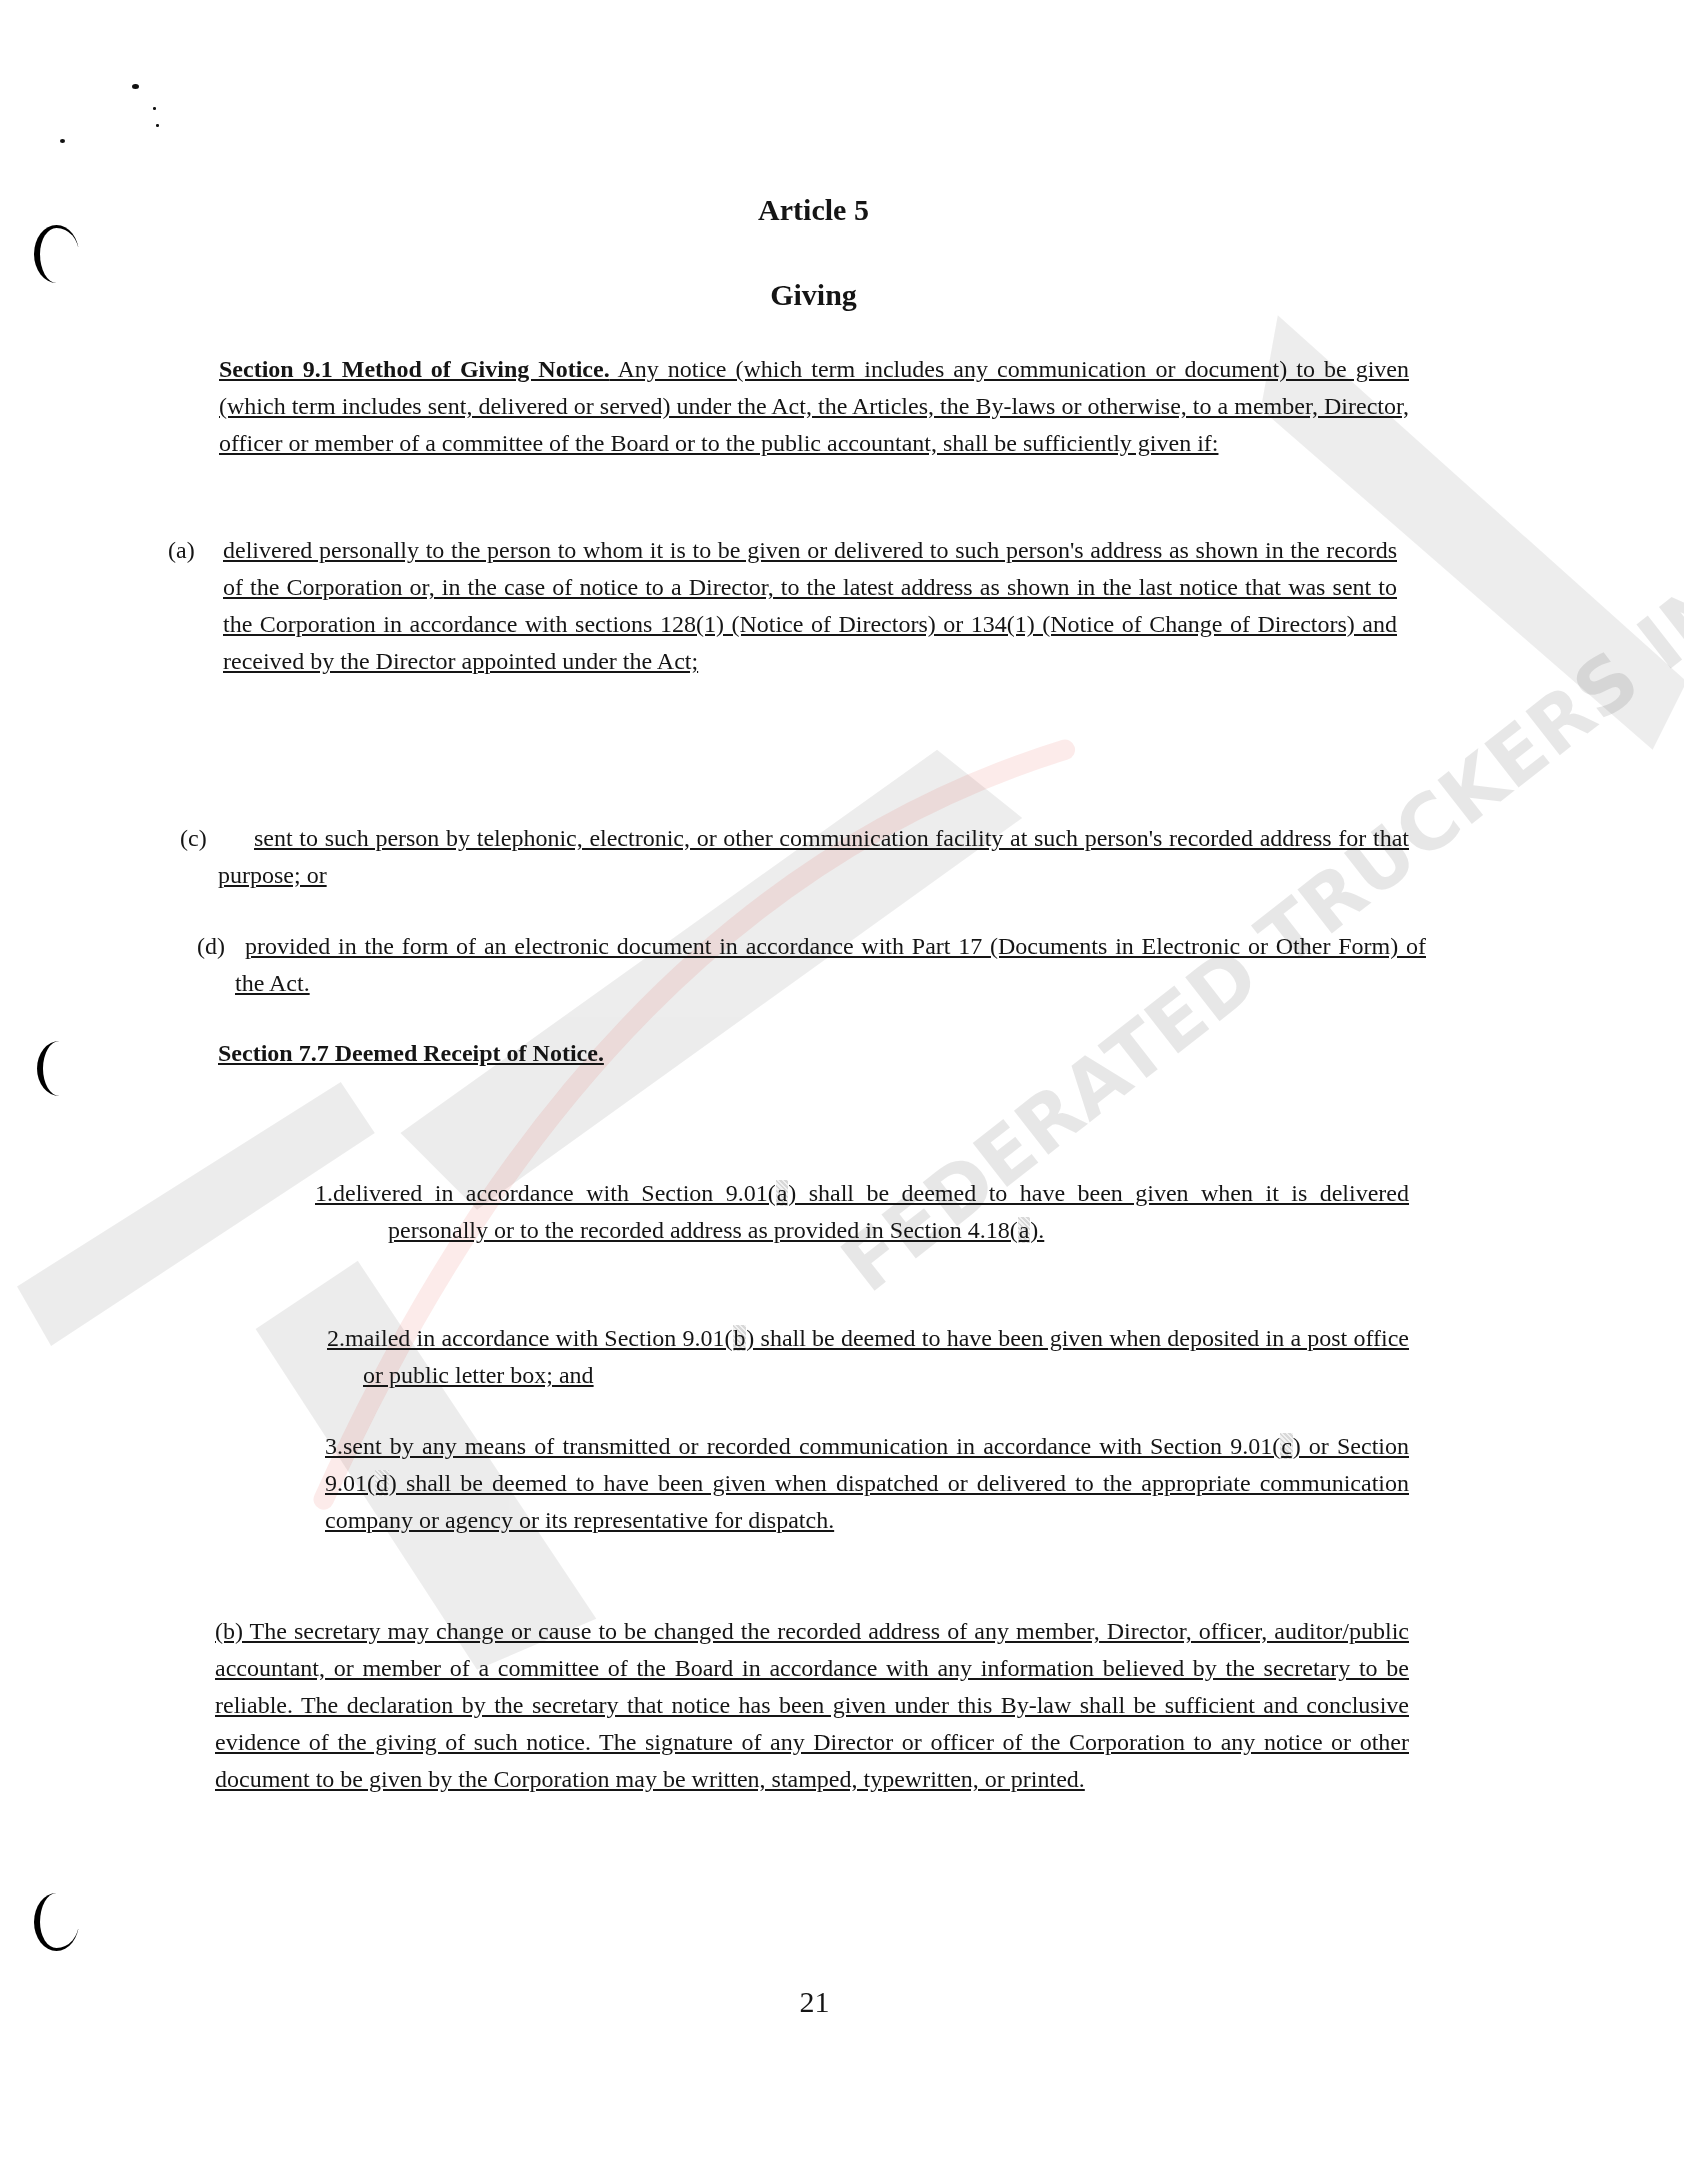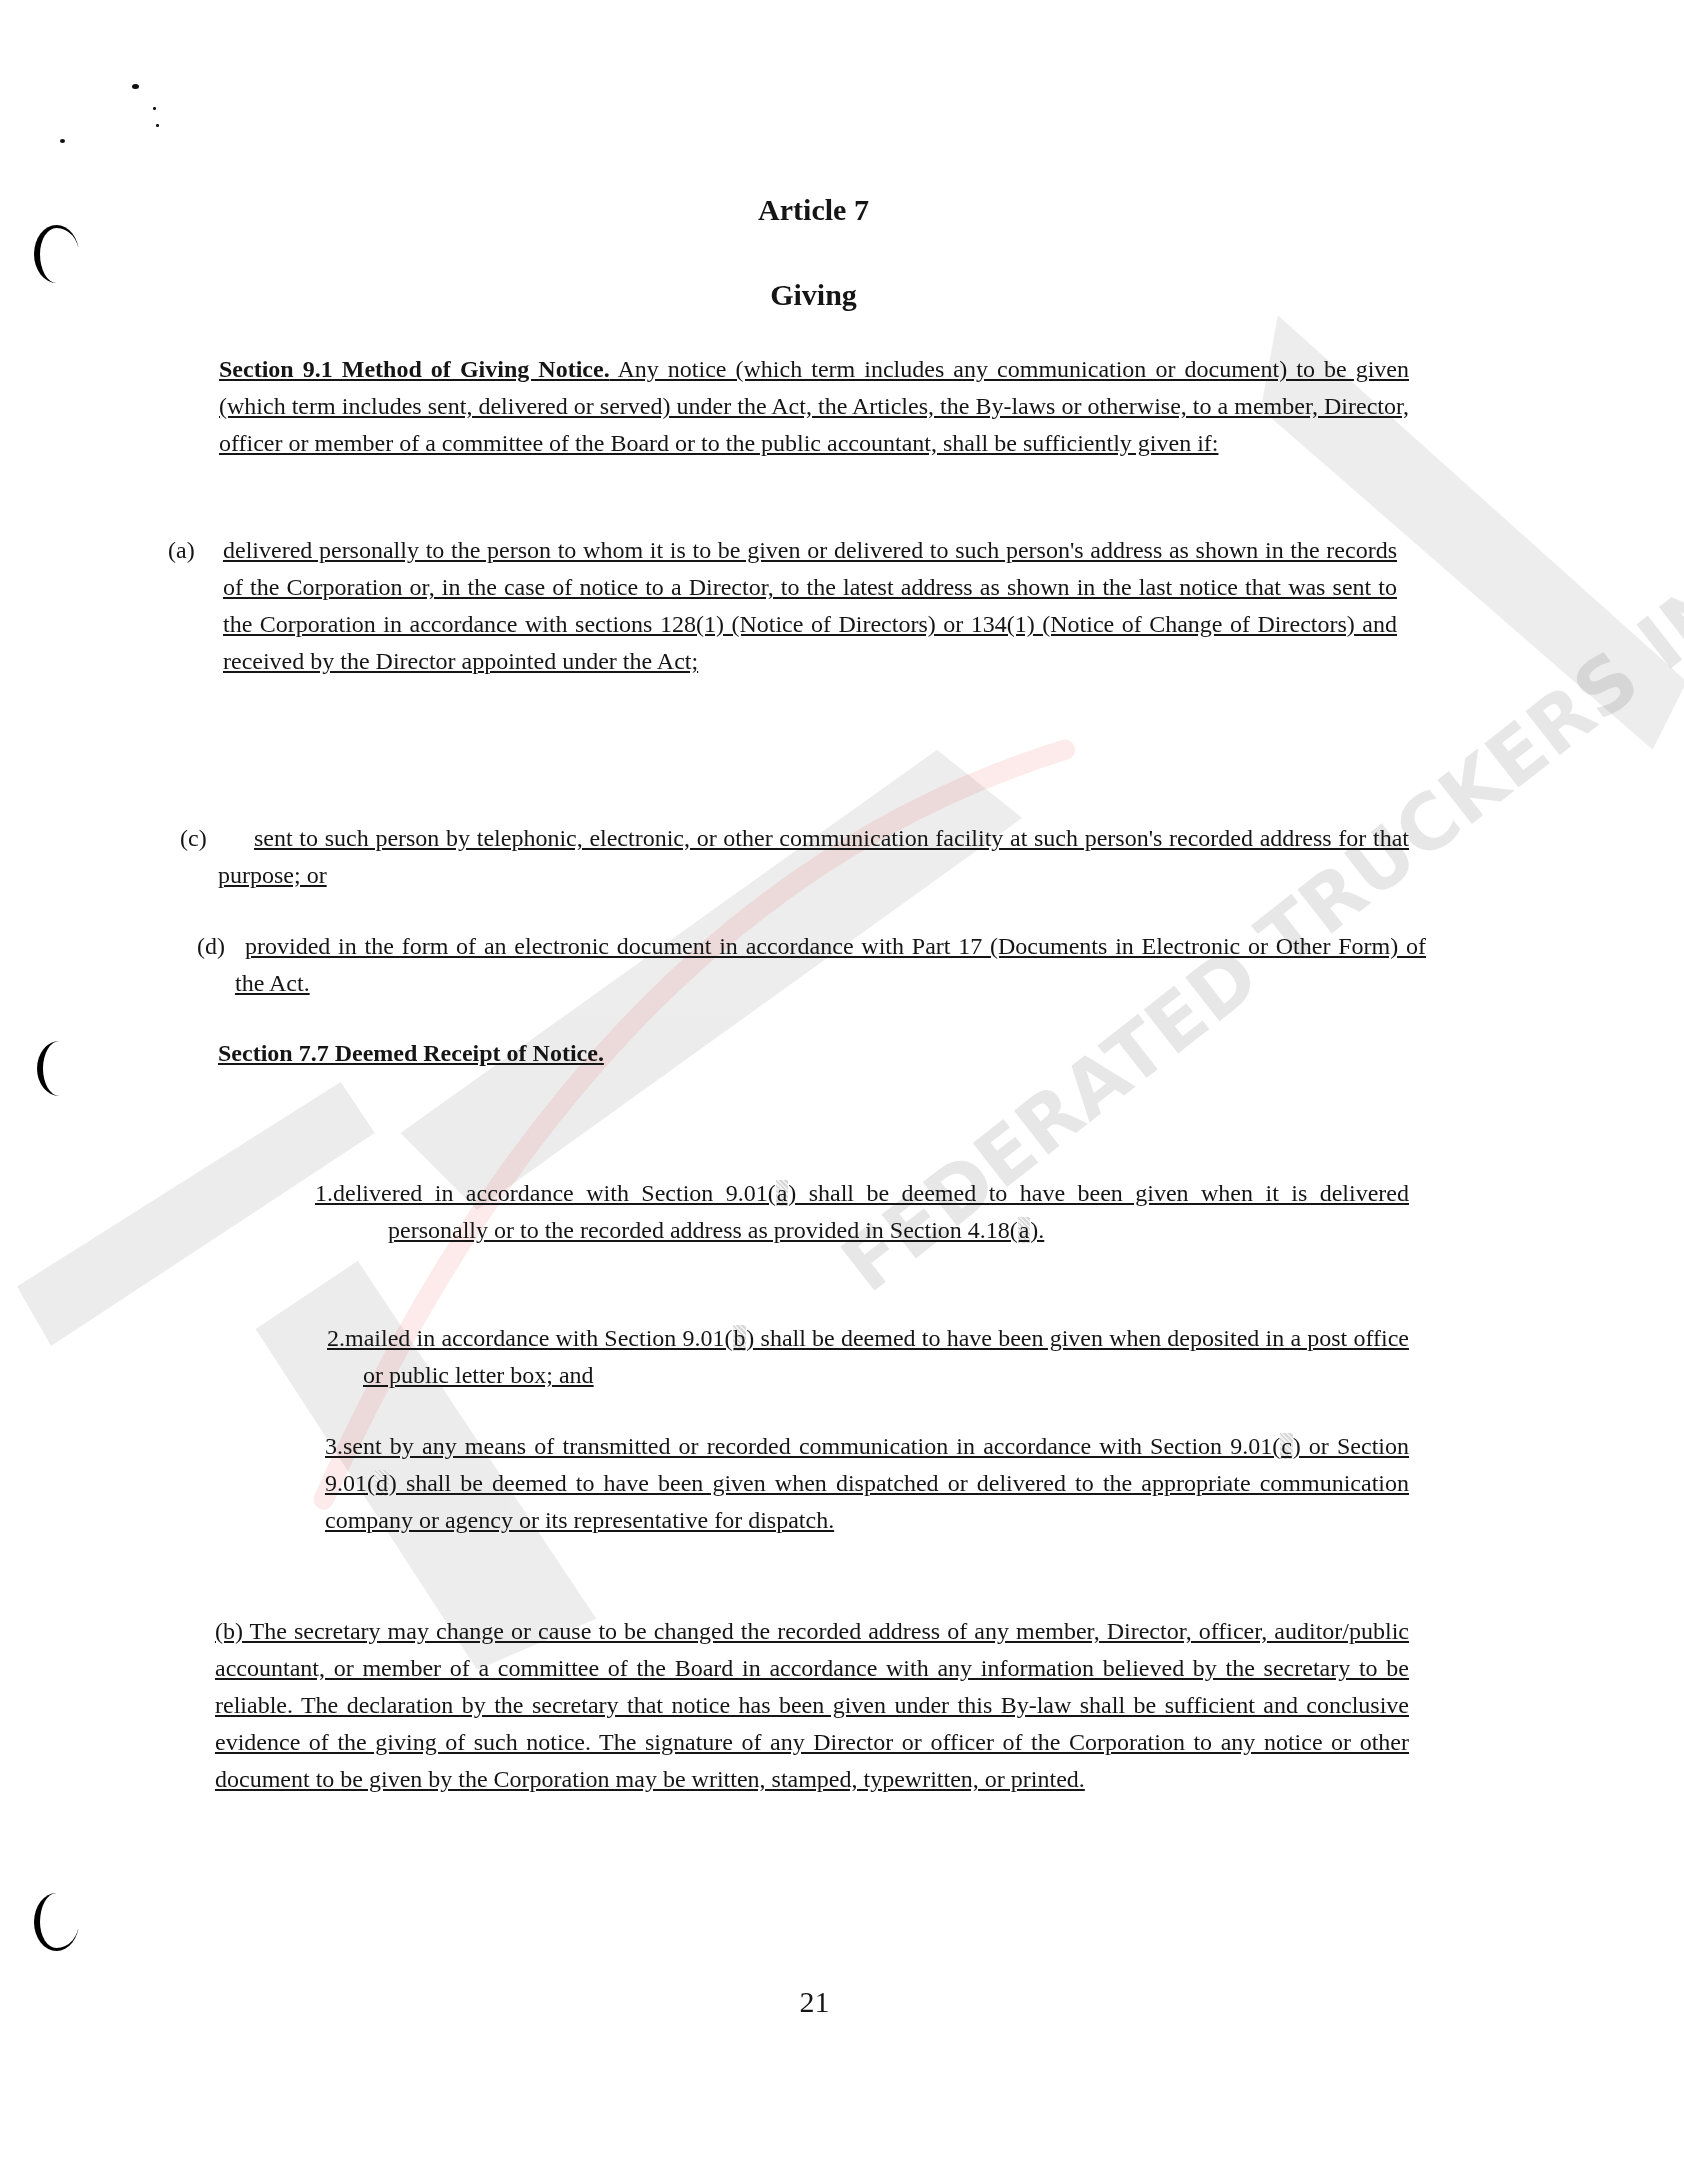--- a/index.html
+++ b/index.html
@@ -37,21 +37,21 @@
   </svg>
 
   <div class="arc top" style="left:34px; top:225px;"></div>
   <div class="arc" style="left:37px; top:1041px;"></div>
   <div class="arc bot" style="left:34px; top:1893px;"></div>
   <div class="speck" style="left:132px;top:84px;width:6.8px;height:5.1px;"></div>
   <div class="speck" style="left:153px;top:107px;width:2.6px;height:2.6px;"></div>
   <div class="speck" style="left:156px;top:124px;width:2.6px;height:2.6px;"></div>
   <div class="speck" style="left:60px;top:139px;width:5.1px;height:4.3px;"></div>
 
-  <div class="center" style="top:193px;">Article 7</div>
+  <div class="center" style="top:193px;">Article 5</div>
   <div class="center" style="top:278px;">Giving</div>
 
   <div class="blk" style="left:219px; top:351px; width:1190px;">
     <b>Section 9.1 Method of Giving Notice.</b><span> Any notice (which term includes any communication or document) to be given (which term includes sent, delivered or served) under the Act, the Articles, the By-laws or otherwise, to a member, Director, officer or member of a committee of the Board or to the public accountant, shall be sufficiently given if:</span>
   </div>
 
   <div class="blk" style="left:168px; top:532px; width:1229px; padding-left:55px; text-indent:-55px; box-sizing:border-box;">
     <span style="display:inline-block;width:55px;text-indent:0;">(a)</span><span>delivered personally to the person to whom it is to be given or delivered to such person's address as shown in the records of the Corporation or, in the case of notice to a Director, to the latest address as shown in the last notice that was sent to the Corporation in accordance with sections 128(1) (Notice of Directors) or 134(1) (Notice of Change of Directors) and received by the Director appointed under the Act;</span>
   </div>
 

